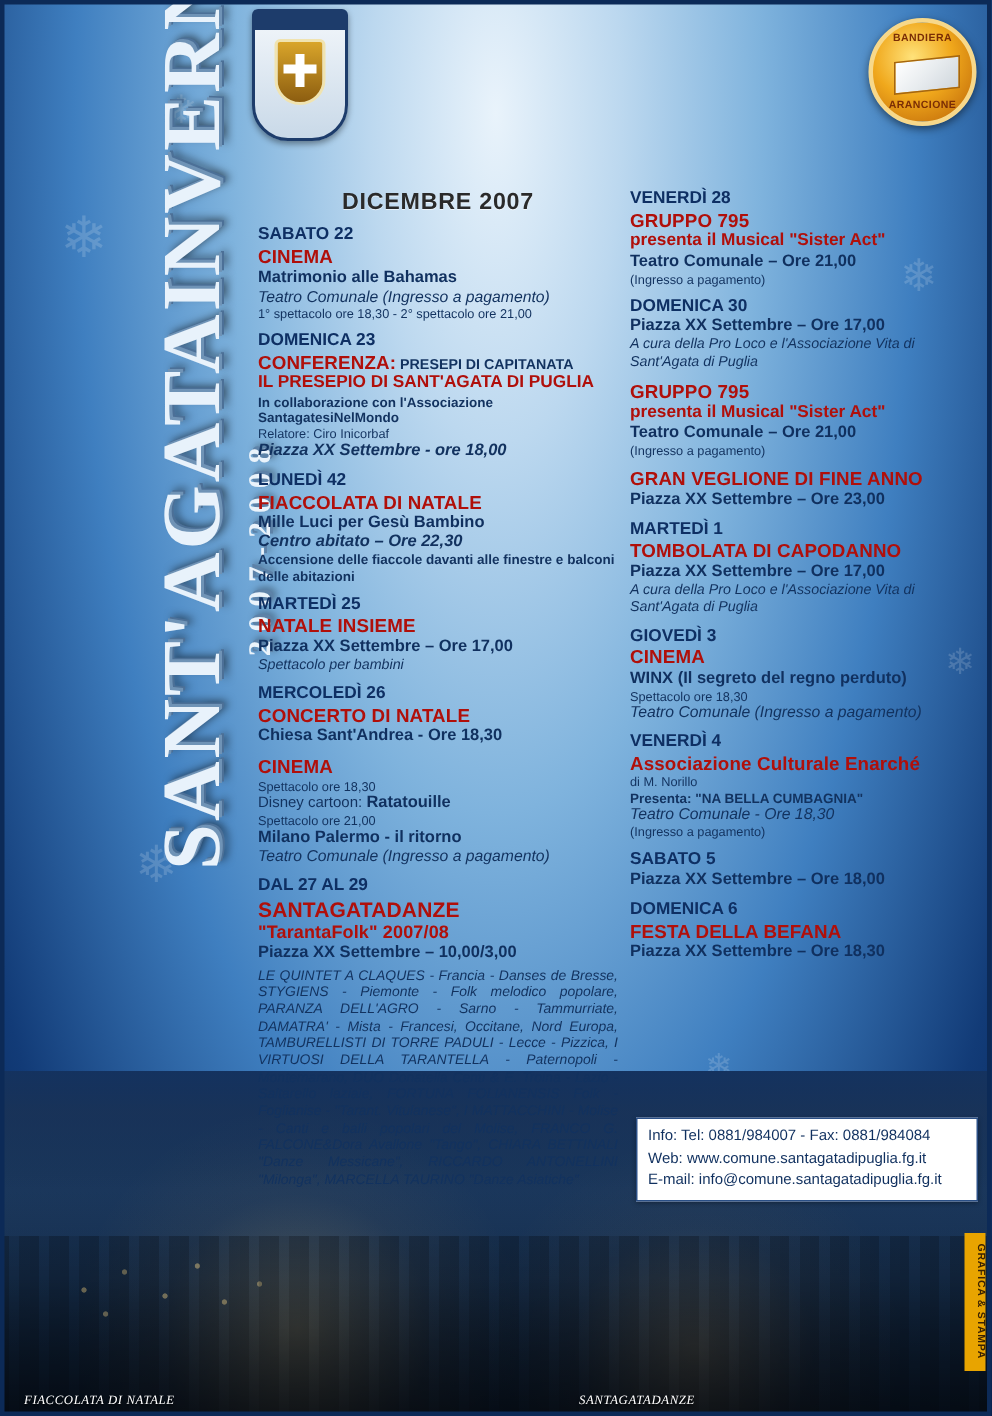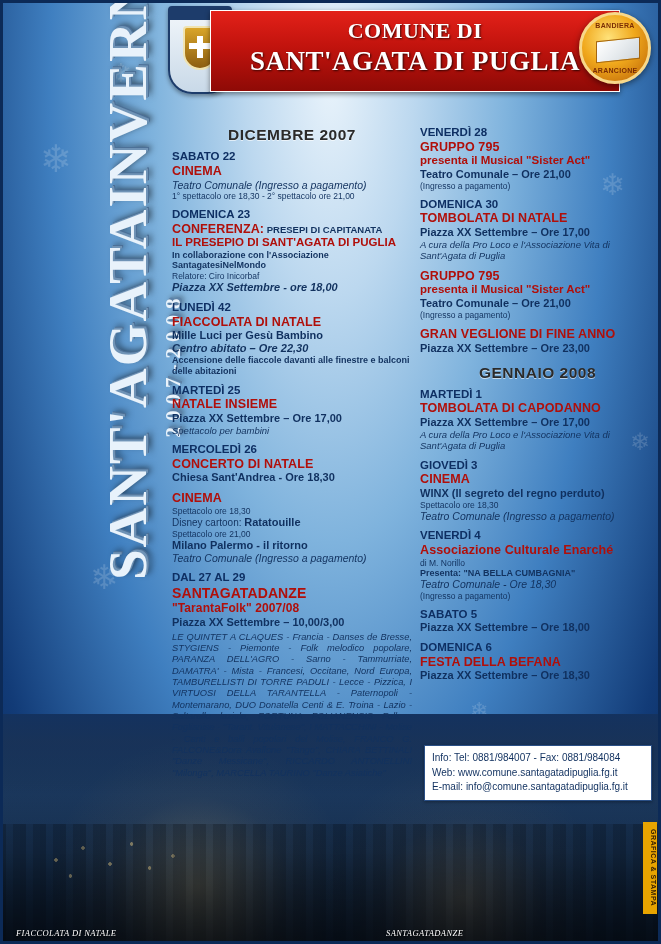--- a/index.html
+++ b/index.html
@@ -229,42 +229,39 @@
   <div class="photo-cap left">FIACCOLATA DI NATALE</div>
   <div class="photo-cap right">SANTAGATADANZE</div>
 
   <div class="header">
     <div class="crest">
       <div class="band"></div>
       <div class="shield">
           <div class="cross"></div>
         </div>
     </div>
-    <div class="title-band">
-      <div class="l1">COMUNE DI</div>
-      <div class="l2">SANT'AGATA DI PUGLIA</div>
-    </div>
     <div class="medal">
       <div class="top">BANDIERA</div>
       <div class="flag"></div>
       <div class="bot">ARANCIONE</div>
     </div>
   </div>
 
   <div class="vert">
     <div class="big">SANT'AGATAINVERNO</div>
     <div class="sub">2007-2008</div>
   </div>
 
   <div class="col left">
     <div class="month">DICEMBRE 2007</div>
 
     <div class="ev">
       <div class="d-date">SABATO 22</div>
       <div class="d-title">CINEMA</div>
+      <div class="d-sub">Matrimonio alle Bahamas</div>
       <div class="d-ital">Teatro Comunale (Ingresso a pagamento)</div>
       <div class="d-small">1° spettacolo ore 18,30 - 2° spettacolo ore 21,00</div>
     </div>
 
     <div class="ev">
       <div class="d-date">DOMENICA 23</div>
       <div>
         <span class="d-title">CONFERENZA:</span><span class="d-smallb" style="font-size:9.5px;"> PRESEPI DI CAPITANATA</span>
       </div>
       <div class="d-title2">IL PRESEPIO DI SANT'AGATA DI PUGLIA</div>
@@ -318,38 +315,36 @@
     <div class="ev">
       <div class="d-date">VENERDÌ 28</div>
       <div class="d-title">GRUPPO 795</div>
       <div class="d-title2">presenta il Musical "Sister Act"</div>
       <div class="d-sub">Teatro Comunale – Ore 21,00</div>
       <div class="d-small">(Ingresso a pagamento)</div>
     </div>
 
     <div class="ev">
       <div class="d-date">DOMENICA 30</div>
-      <div class="d-title">TOMBOLATA DI NATALE</div>
       <div class="d-sub">Piazza XX Settembre – Ore 17,00</div>
       <div class="d-note">A cura della Pro Loco e l'Associazione Vita di Sant'Agata di Puglia</div>
     </div>
 
     <div class="ev">
       <div class="d-title">GRUPPO 795</div>
       <div class="d-title2">presenta il Musical "Sister Act"</div>
       <div class="d-sub">Teatro Comunale – Ore 21,00</div>
       <div class="d-small">(Ingresso a pagamento)</div>
     </div>
 
     <div class="ev">
       <div class="d-title">GRAN VEGLIONE DI FINE ANNO</div>
       <div class="d-sub">Piazza XX Settembre – Ore 23,00</div>
     </div>
 
-    <div class="month jan">GENNAIO 2008</div>
 
     <div class="ev">
       <div class="d-date">MARTEDÌ 1</div>
       <div class="d-title">TOMBOLATA DI CAPODANNO</div>
       <div class="d-sub">Piazza XX Settembre – Ore 17,00</div>
       <div class="d-note">A cura della Pro Loco e l'Associazione Vita di Sant'Agata di Puglia</div>
     </div>
 
 
     <div class="ev">

